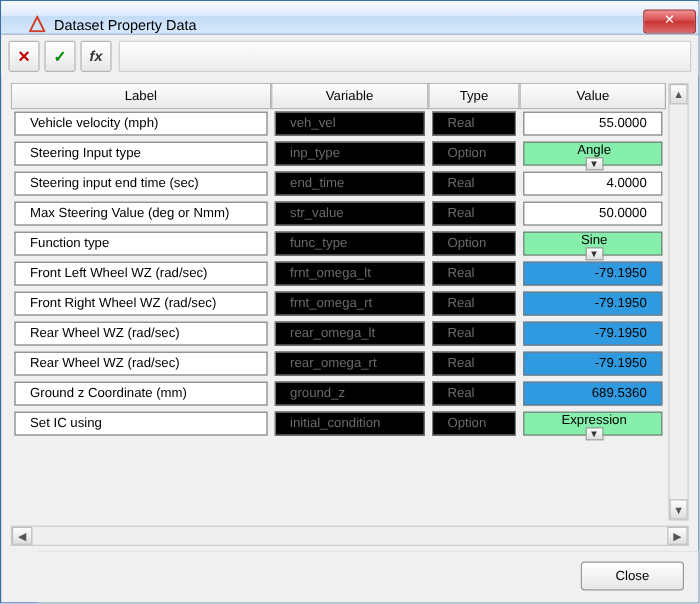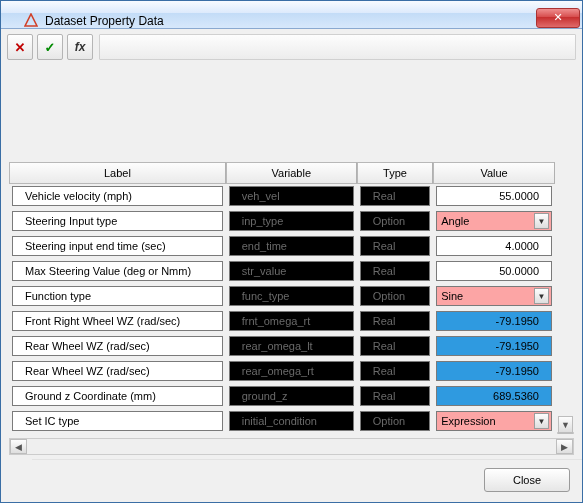--- a/index.html
+++ b/index.html
@@ -82,21 +82,20 @@
     padding: 6px 8px 4px 8px;
     display: flex;
     flex-direction: column;
     overflow: hidden;
   }
   .grid-wrap {
     flex: 1;
     display: flex;
     overflow: hidden;
     border-top: 0;
-    align-items: flex-end;
   }
   .grid-scroll {
     flex: 1;
     overflow: hidden;
   }
   .vscroll {
     width: 17px;
     background: #efefef;
     border: 1px solid #ccc;
     margin-left: 2px;
@@ -167,26 +166,27 @@
   }
   .cell-input.highlight {
     background: #2f9ae0;
     color: #000;
     justify-content: flex-end;
   }
   .cell-select {
     width: 100%;
     height: 20px;
     border: 1px solid #7a7a7a;
-    background: #fca5a5;
+    background: #86efac;
     display:flex;
     align-items:center;
     padding: 0 2px 0 4px;
     font-size: 11px;
     position: relative;
+    flex-direction: column;
   }
   .cell-select .sel-txt { flex:1; }
   .cell-select .dd {
     width: 15px;
     height: 16px;
     border: 1px solid #9d9d9d;
     background: linear-gradient(to bottom,#fdfdfd,#dedede);
     display:flex;align-items:center;justify-content:center;
     font-size: 8px; color:#333;
   }
@@ -331,20 +331,34 @@
                 </td>
                 <td>
                   <div class="cell-select">
                     <span class="sel-txt">Sine</span>
                     <span class="dd">▼</span>
                   </div>
                 </td>
               </tr>
               <tr>
                 <td>
+                  <div class="cell-input">Front Left Wheel WZ (rad/sec)</div>
+                </td>
+                <td>
+                  <div class="cell-input readonly">frnt_omega_lt</div>
+                </td>
+                <td>
+                  <div class="cell-input readonly">Real</div>
+                </td>
+                <td>
+                  <div class="cell-input highlight">-79.1950</div>
+                </td>
+              </tr>
+              <tr>
+                <td>
                   <div class="cell-input">Front Right Wheel WZ (rad/sec)</div>
                 </td>
                 <td>
                   <div class="cell-input readonly">frnt_omega_rt</div>
                 </td>
                 <td>
                   <div class="cell-input readonly">Real</div>
                 </td>
                 <td>
                   <div class="cell-input highlight">-79.1950</div>
@@ -387,21 +401,21 @@
                 </td>
                 <td>
                   <div class="cell-input readonly">Real</div>
                 </td>
                 <td>
                   <div class="cell-input highlight">689.5360</div>
                 </td>
               </tr>
               <tr>
                 <td>
-                  <div class="cell-input">Set IC type</div>
+                  <div class="cell-input">Set IC using</div>
                 </td>
                 <td>
                   <div class="cell-input readonly">initial_condition</div>
                 </td>
                 <td>
                   <div class="cell-input readonly">Option</div>
                 </td>
                 <td>
                   <div class="cell-select">
                     <span class="sel-txt">Expression</span>

